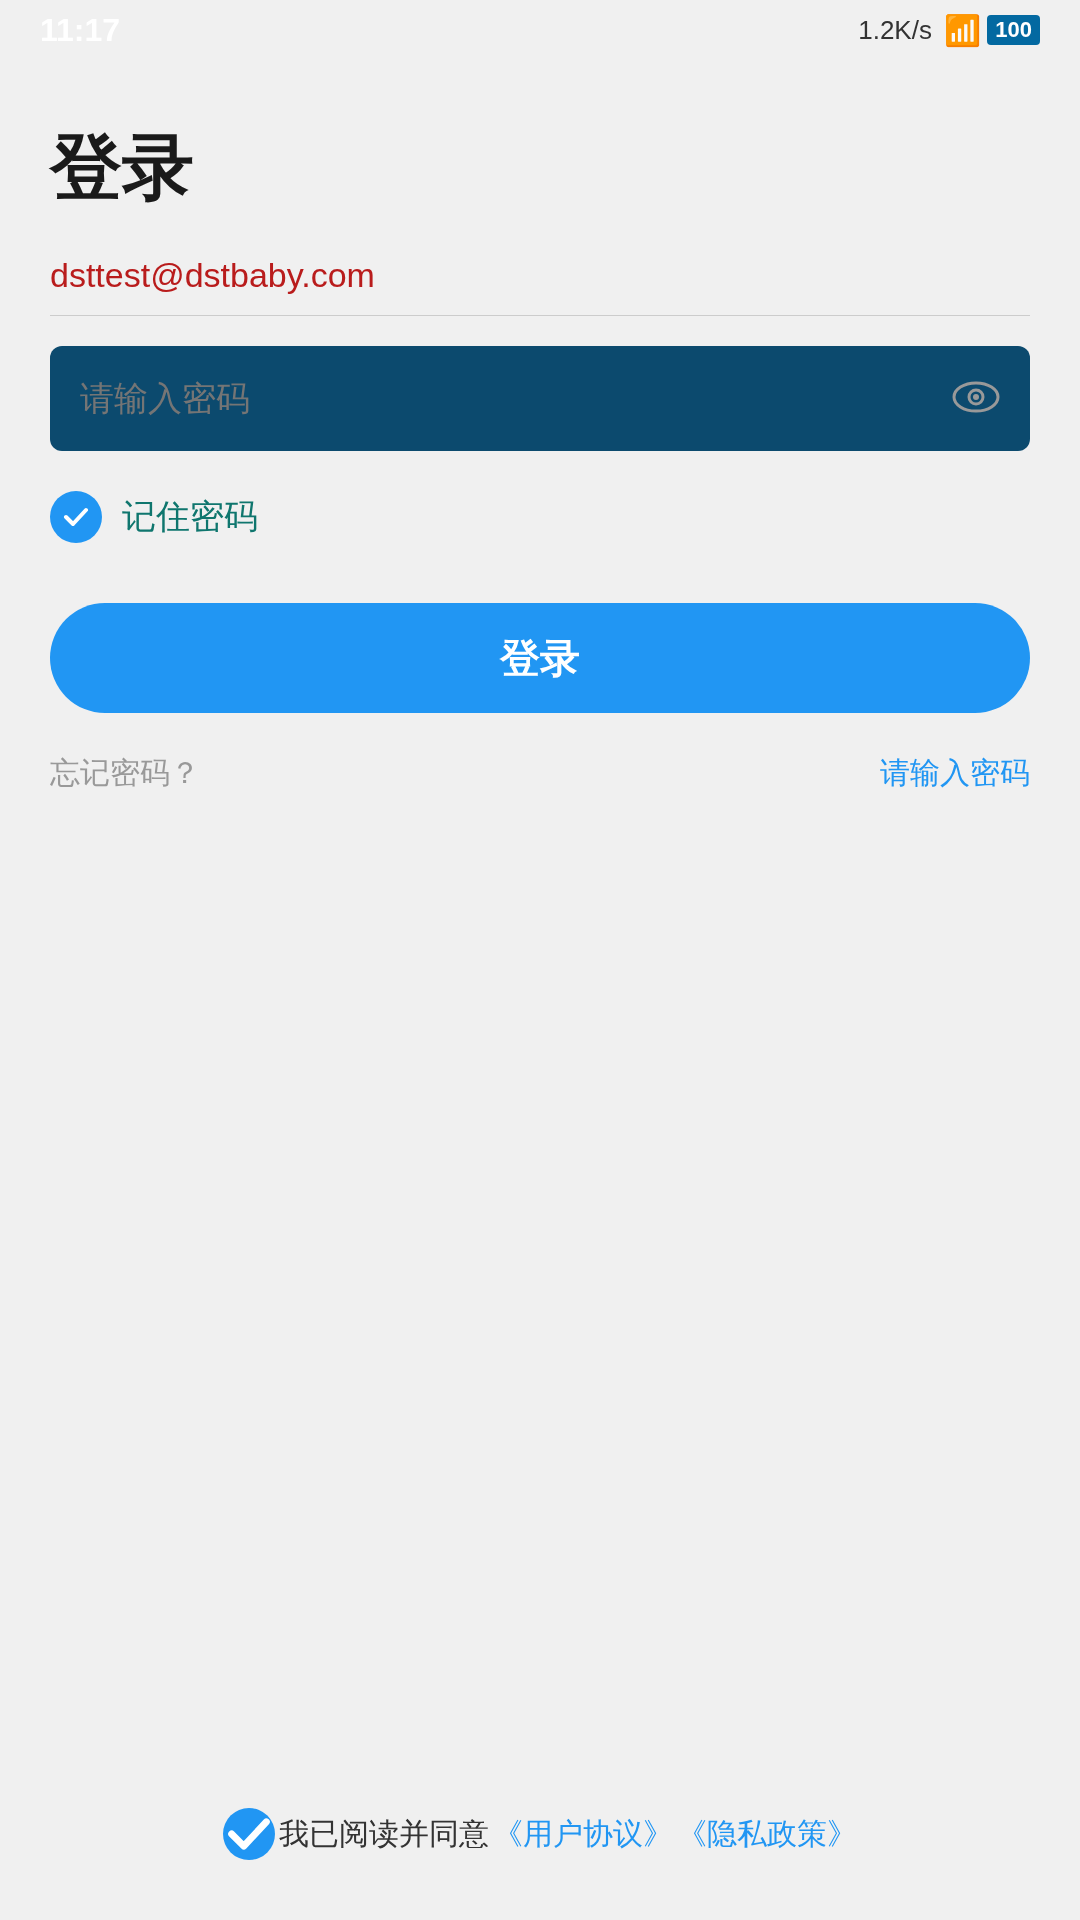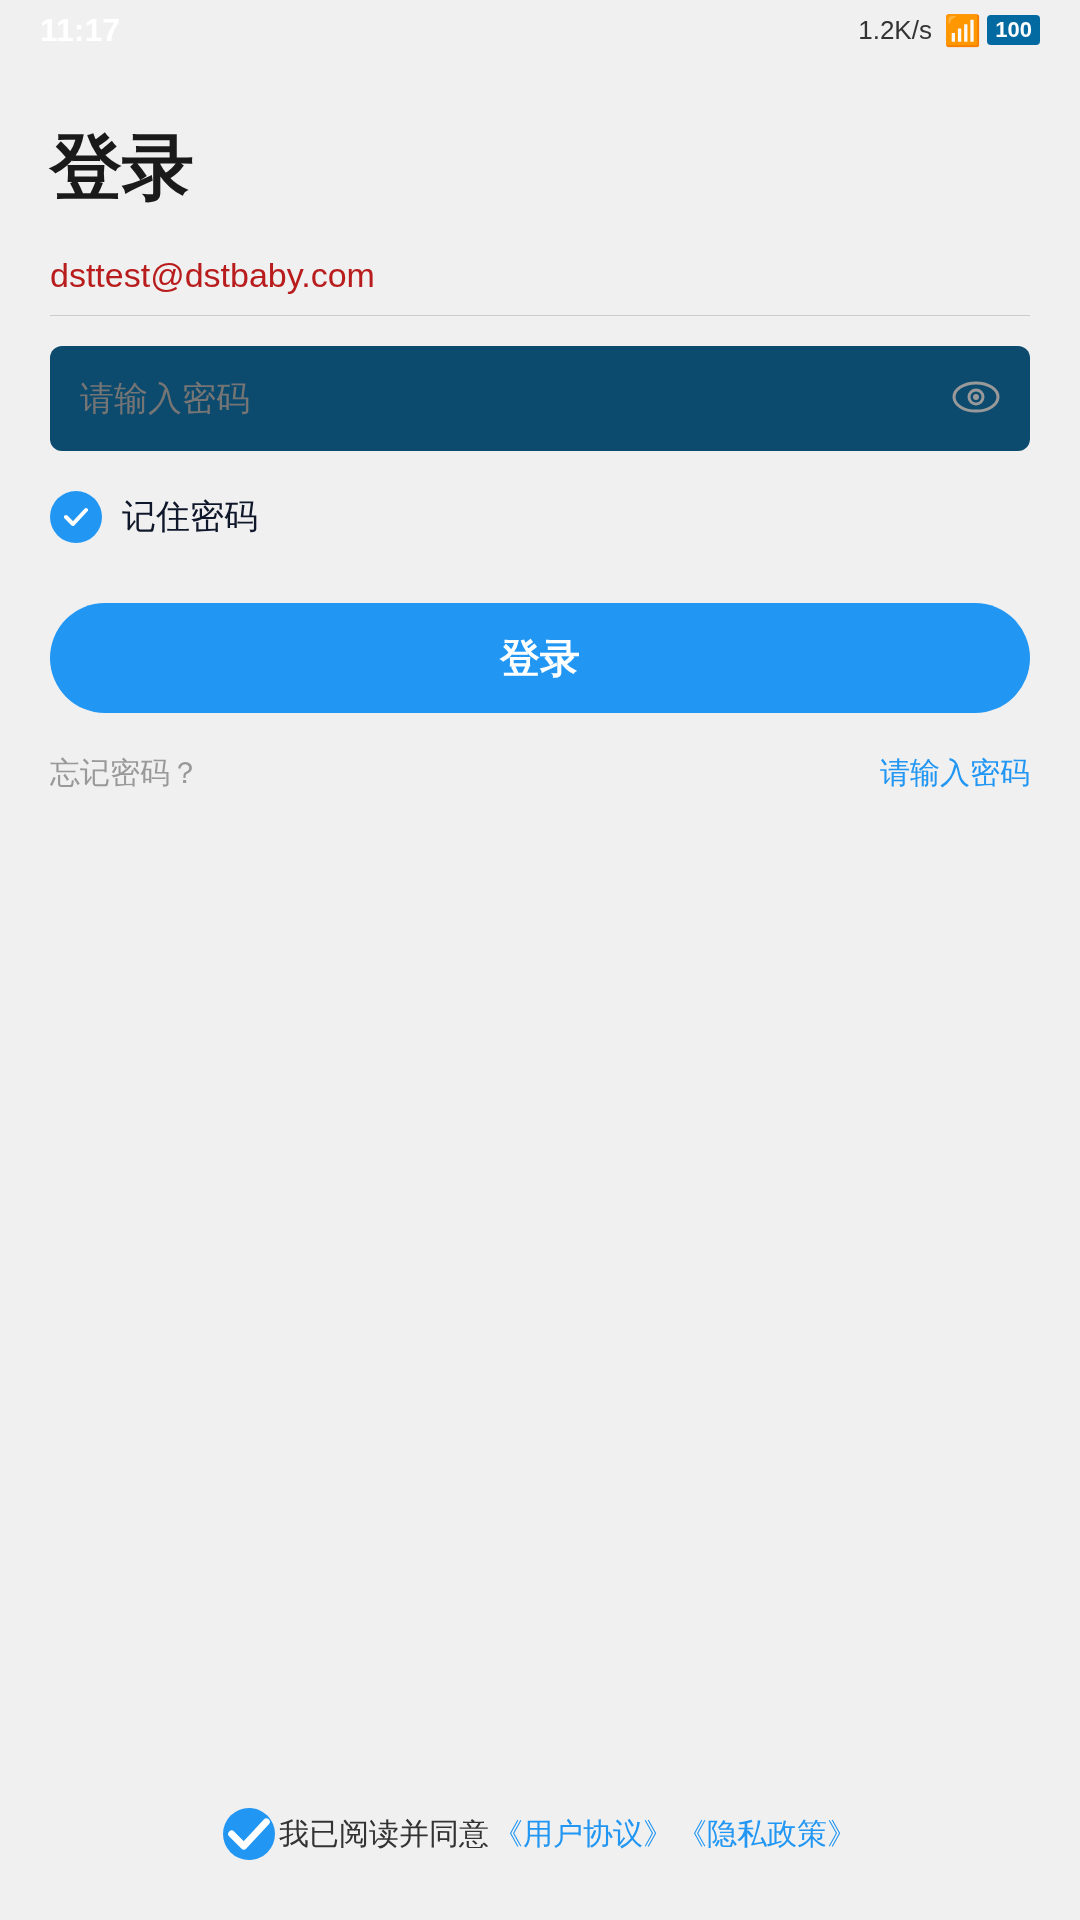--- a/index.html
+++ b/index.html
@@ -134,21 +134,21 @@
       flex-shrink: 0;
     }
 
     .checkbox-circle svg {
       width: 30px;
       height: 30px;
     }
 
     .remember-label {
       font-size: 34px;
-      color: #0f172a;
+      color: #0f766e;
     }
 
     
     .login-button {
       width: 100%;
       height: 110px;
       background-color: #2196F3;
       border-radius: 55px;
       border: none;
       cursor: pointer;

